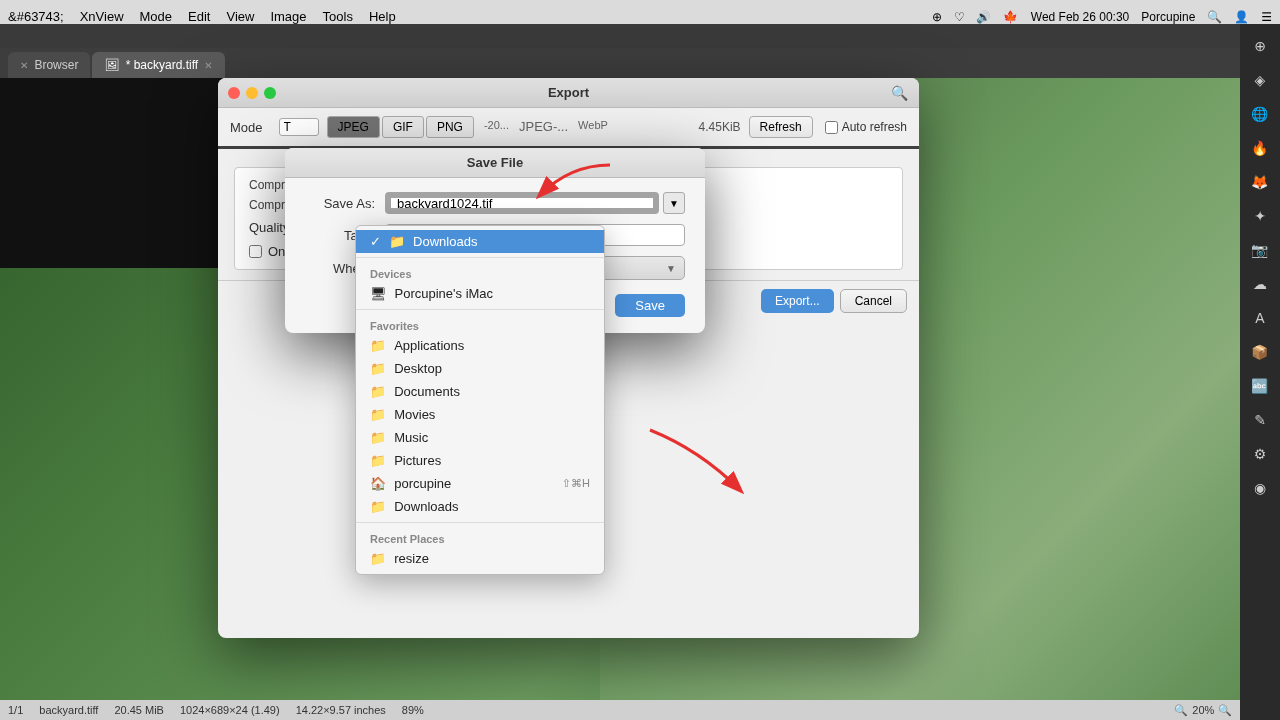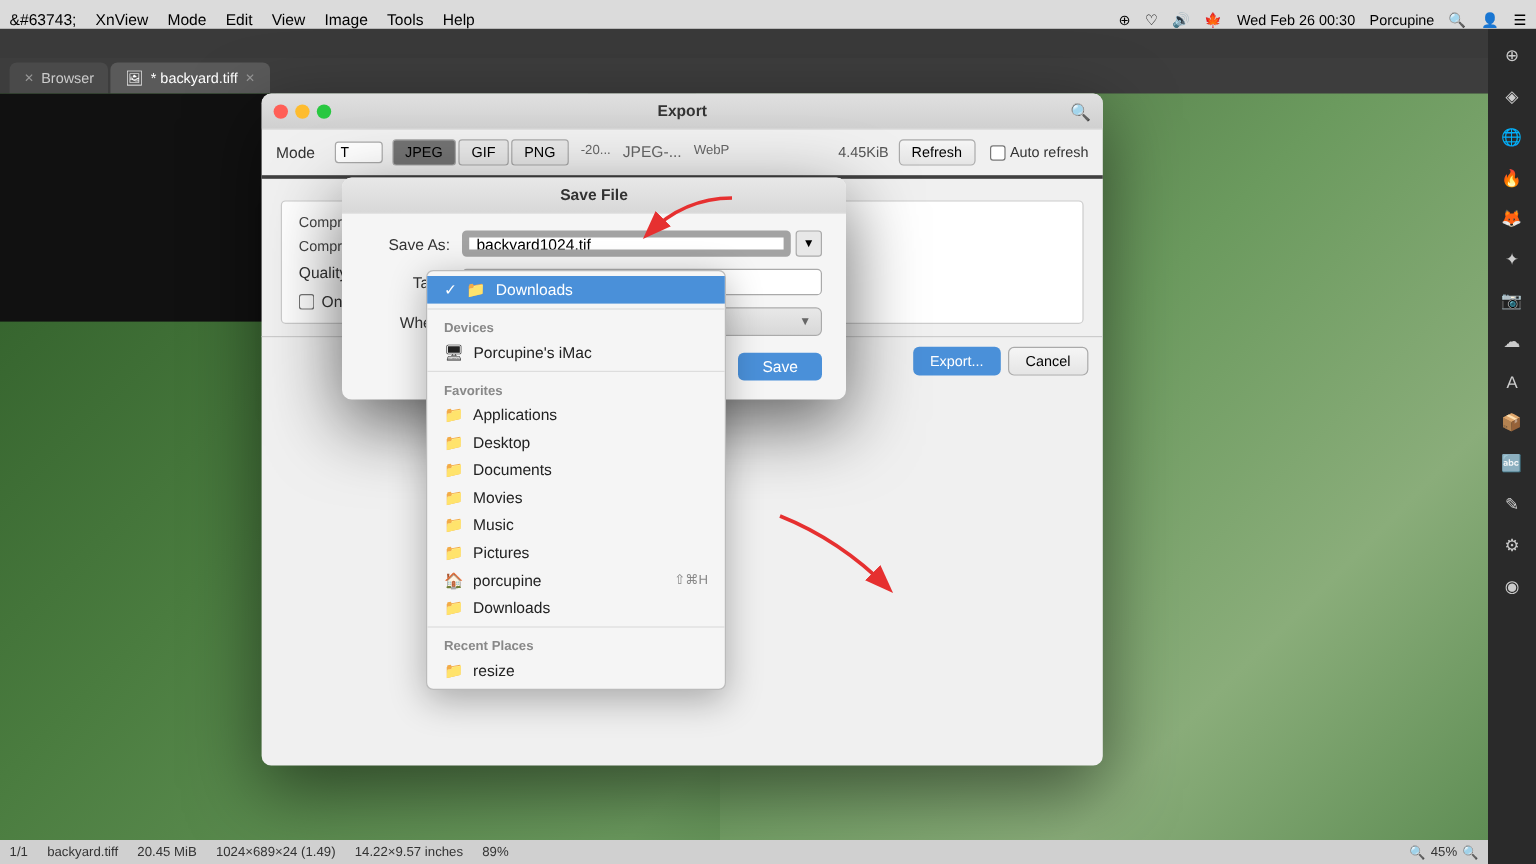--- a/index.html
+++ b/index.html
@@ -521,21 +521,21 @@
 
   <div class="status-bar">
     <span>1/1</span>
     <span>backyard.tiff</span>
     <span>20.45 MiB</span>
     <span>1024×689×24 (1.49)</span>
     <span>14.22×9.57 inches</span>
     <span>89%</span>
     <div class="status-zoom">
       <span style="cursor:pointer;">🔍</span>
-      <span>45%</span>
+      <span>20%</span>
       <span style="cursor:pointer;">🔍</span>
     </div>
   </div>
 </div>
 
 <div class="sidebar-right">
   <div class="sidebar-icon">⊕</div>
   <div class="sidebar-icon">◈</div>
   <div class="sidebar-icon">🌐</div>
   <div class="sidebar-icon">🔥</div>

